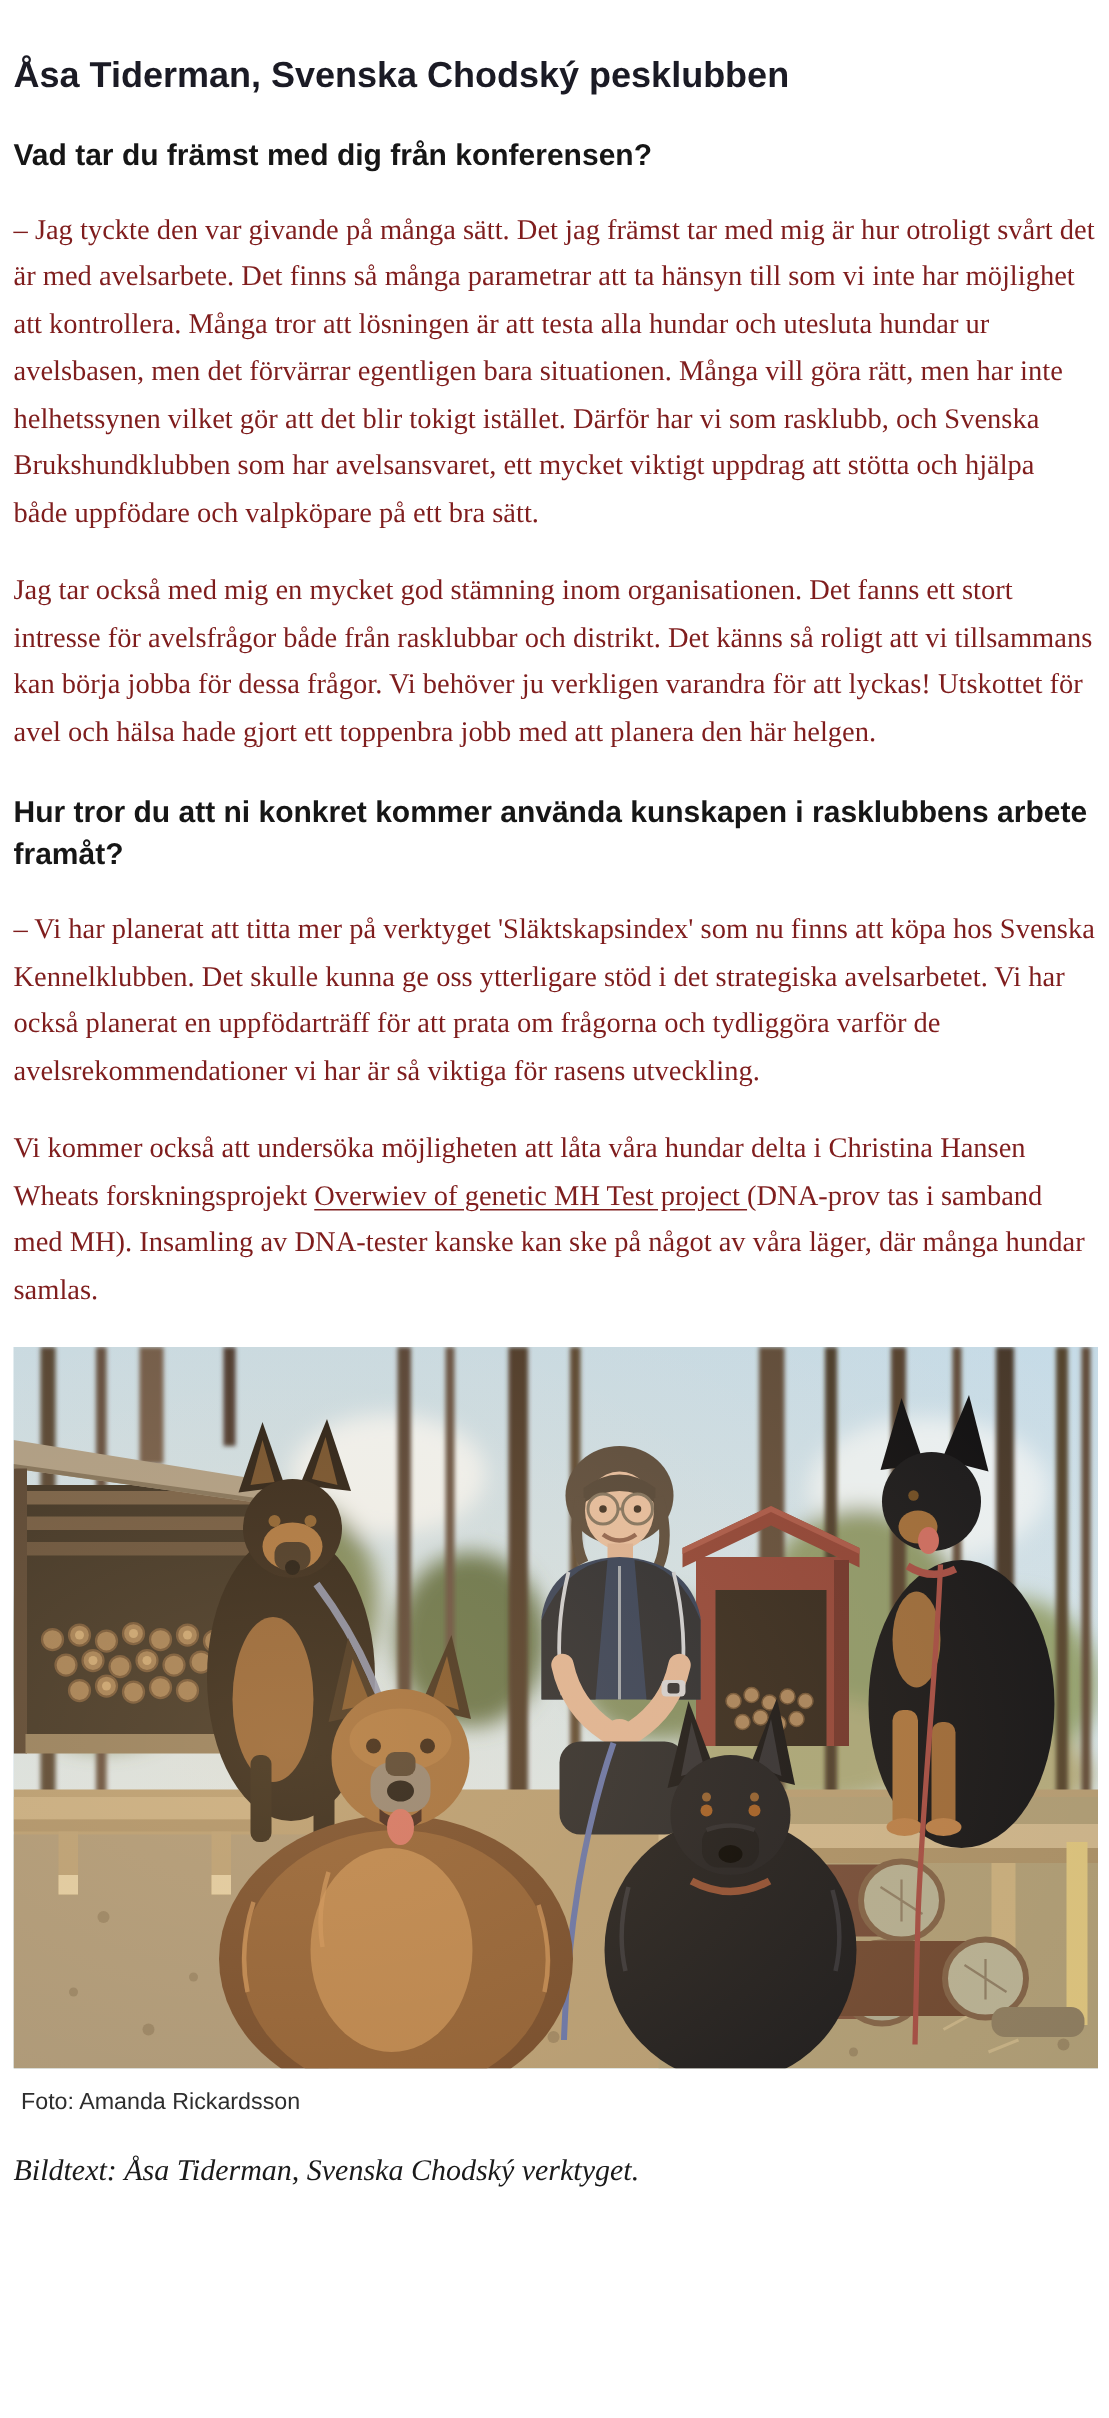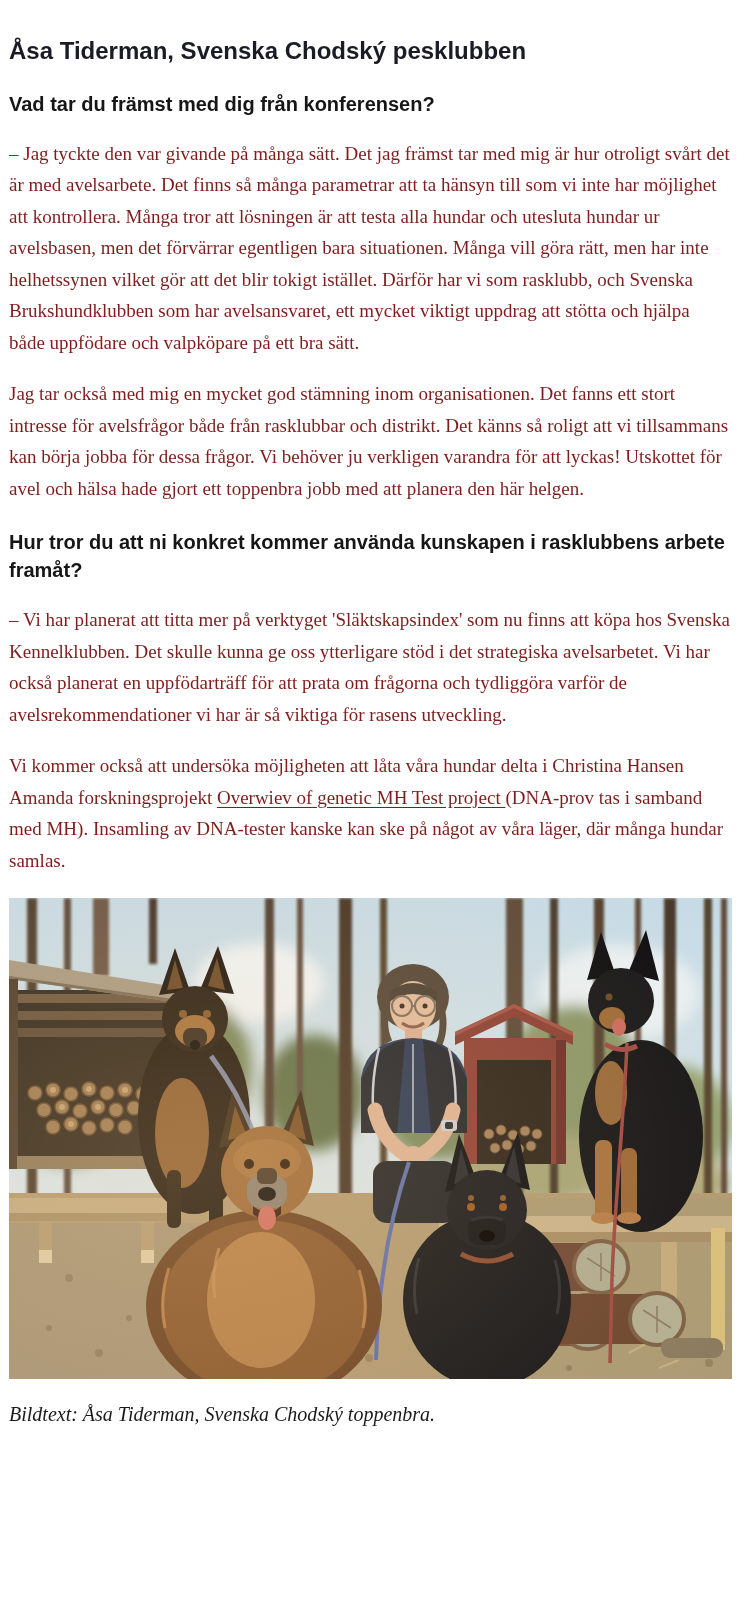--- a/index.html
+++ b/index.html
@@ -80,21 +80,21 @@
   <p class="body-text">– Jag tyckte den var givande på många sätt. Det jag främst tar med mig är hur otroligt svårt det är med avelsarbete. Det finns så många parametrar att ta hänsyn till som vi inte har möjlighet att kontrollera. Många tror att lösningen är att testa alla hundar och utesluta hundar ur avelsbasen, men det förvärrar egentligen bara situationen. Många vill göra rätt, men har inte helhetssynen vilket gör att det blir tokigt istället. Därför har vi som rasklubb, och Svenska Brukshundklubben som har avelsansvaret, ett mycket viktigt uppdrag att stötta och hjälpa både uppfödare och valpköpare på ett bra sätt.</p>
 
   <p class="body-text">Jag tar också med mig en mycket god stämning inom organisationen. Det fanns ett stort intresse för avelsfrågor både från rasklubbar och distrikt. Det känns så roligt att vi tillsammans kan börja jobba för dessa frågor. Vi behöver ju verkligen varandra för att lyckas! Utskottet för avel och hälsa hade gjort ett toppenbra jobb med att planera den här helgen.</p>
 
 
 
   <h2 class="question">Hur tror du att ni konkret kommer använda kunskapen i rasklubbens arbete framåt?</h2>
 
   <p class="body-text">– Vi har planerat att titta mer på verktyget 'Släktskapsindex' som nu finns att köpa hos Svenska Kennelklubben. Det skulle kunna ge oss ytterligare stöd i det strategiska avelsarbetet. Vi har också planerat en uppfödarträff för att prata om frågorna och tydliggöra varför de avelsrekommendationer vi har är så viktiga för rasens utveckling.</p>
 
-  <p class="body-text"><span>Vi kommer också att undersöka möjligheten att låta våra hundar delta i Christina Hansen Amanda forskningsprojekt </span><a href="#" class="inline-link">Overwiev of genetic MH Test project </a><span>(DNA-prov tas i samband med MH). Insamling av DNA-tester kanske kan ske på något av våra läger, där många hundar samlas.</span></p>
+  <p class="body-text"><span>Vi kommer också att undersöka möjligheten att låta våra hundar delta i Christina Hansen Wheats forskningsprojekt </span><a href="#" class="inline-link">Overwiev of genetic MH Test project </a><span>(DNA-prov tas i samband med MH). Insamling av DNA-tester kanske kan ske på något av våra läger, där många hundar samlas.</span></p>
 
   <figure class="photo-figure" role="img" aria-label="Åsa Tiderman sitter utomhus på en bänk i kvällssol omgiven av fyra chodský pes-hundar, med vedskjul, röd hundkoja, travade stockar och tallskog i bakgrunden">
     <div class="photo-frame">
       
       <svg width="723" height="481" viewBox="0 0 723 481" xmlns="http://www.w3.org/2000/svg">
         <defs>
           <linearGradient id="sky" x1="0" y1="0" x2="0" y2="1">
             <stop offset="0" stop-color="#c6dbe7"></stop>
             <stop offset="1" stop-color="#e4ecee"></stop>
           </linearGradient>
@@ -350,17 +350,18 @@
           <circle cx="494" cy="309" r="4" fill="#9c5a22"></circle>
           <rect x="459" y="319" width="38" height="28" rx="11" fill="#141417"></rect>
           <path d="M462 322 q16 -6 32 0" stroke="#26262b" stroke-width="3" fill="none"></path>
           <ellipse cx="478" cy="338" rx="8" ry="6" fill="#000000"></ellipse>
           <path d="M452 356 q26 14 52 0" stroke="#8a4a30" stroke-width="5" fill="none"></path>
         </g>
 
         <rect x="0" y="0" width="723" height="481" fill="url(#warm)"></rect>
       </svg>
     </div>
+    <figcaption class="photo-credit">Foto: Amanda Rickardsson</figcaption>
   </figure>
 
-  <p class="photo-caption">Bildtext: Åsa Tiderman, Svenska Chodský toppenbra.</p>
+  <p class="photo-caption">Bildtext: Åsa Tiderman, Svenska Chodský verktyget.</p>
 
 </div>
 
 </body></html>

